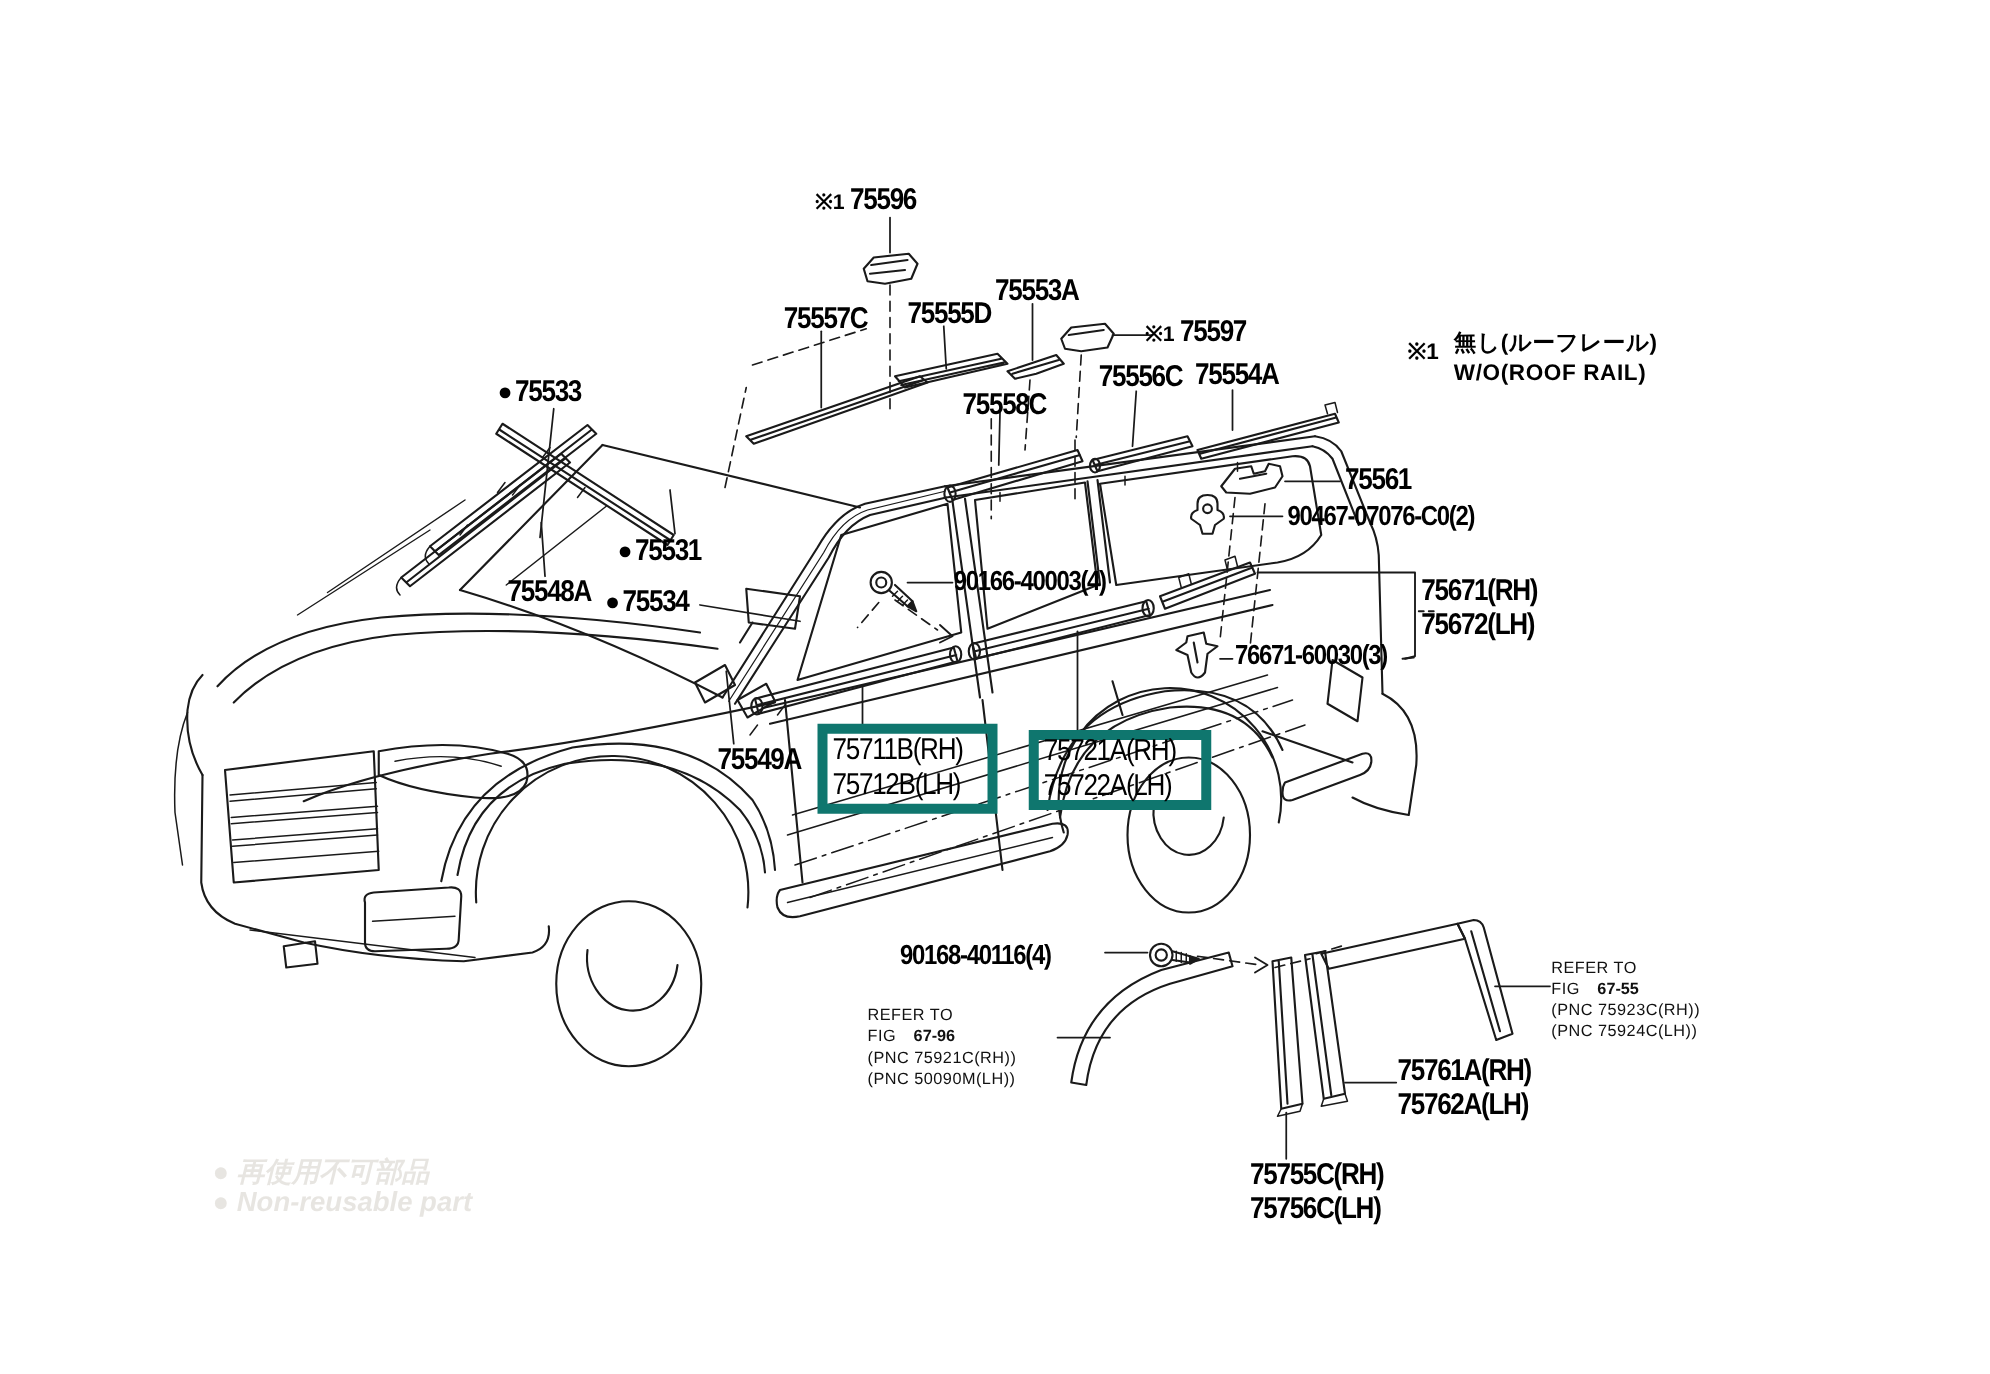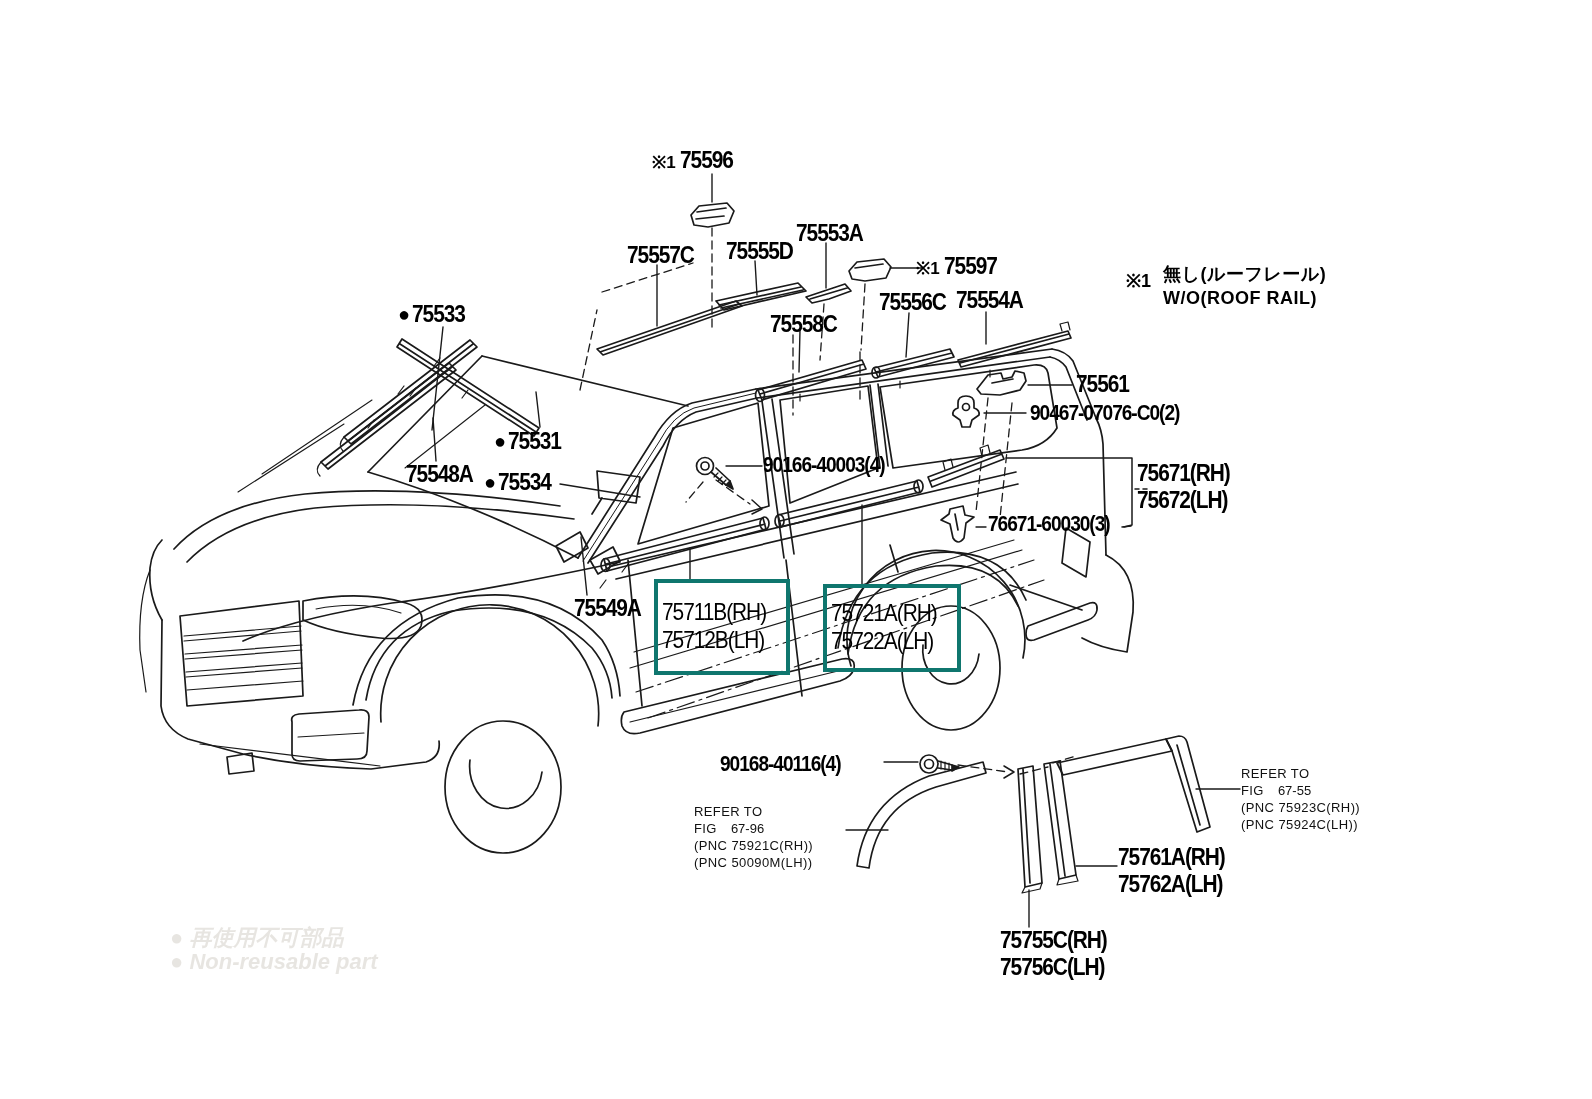--- a/index.html
+++ b/index.html
@@ -7,23 +7,23 @@
          font-family:"Liberation Sans",sans-serif;color:#000;}
   #art{position:absolute;left:0;top:0;}
   .lbl{position:absolute;white-space:nowrap;font-weight:bold;color:#000;}
   .row{display:block;line-height:24px;}
   .cnd{display:inline-block;transform:scaleX(0.87);transform-origin:0 50%;letter-spacing:-1.2px;}
   .num{font-size:24px;}
   .mid{font-size:22px;}
   .pre{font-size:17px;font-weight:bold;letter-spacing:0;margin-right:4px;}
   .dot{font-size:20px;margin-right:2px;vertical-align:1px;}
   .ref{font-weight:normal;font-size:13px;line-height:17px;letter-spacing:0.4px;color:#111;}
-  .ref .fignum{font-weight:normal;margin-left:14px;letter-spacing:0;}
-  .redbox{position:absolute;border:4px solid #0f766e;background:transparent;
-          display:flex;flex-direction:column;justify-content:center;padding:17px 4px;}
+  .ref .fignum{font-weight:bold;margin-left:14px;letter-spacing:0;}
+  .redbox{position:absolute;border:8px solid #0f766e;background:transparent;
+          display:flex;flex-direction:column;justify-content:center;padding:1px 4px;}
   .redbox .row{line-height:25px;}
   .legend{position:absolute;display:flex;align-items:flex-start;}
   .legend .mk{font-size:18px;font-weight:bold;margin-top:6px;margin-right:12px;letter-spacing:0;}
   .legend .ln{font-size:18px;font-weight:bold;line-height:24px;letter-spacing:0.5px;}
   .wm{position:absolute;font-size:22px;font-weight:bold;color:#b9b2a6;opacity:0.33;line-height:26px;font-style:italic;}
 </style>
 </head>
 <body>
 
 <div id="stage">

